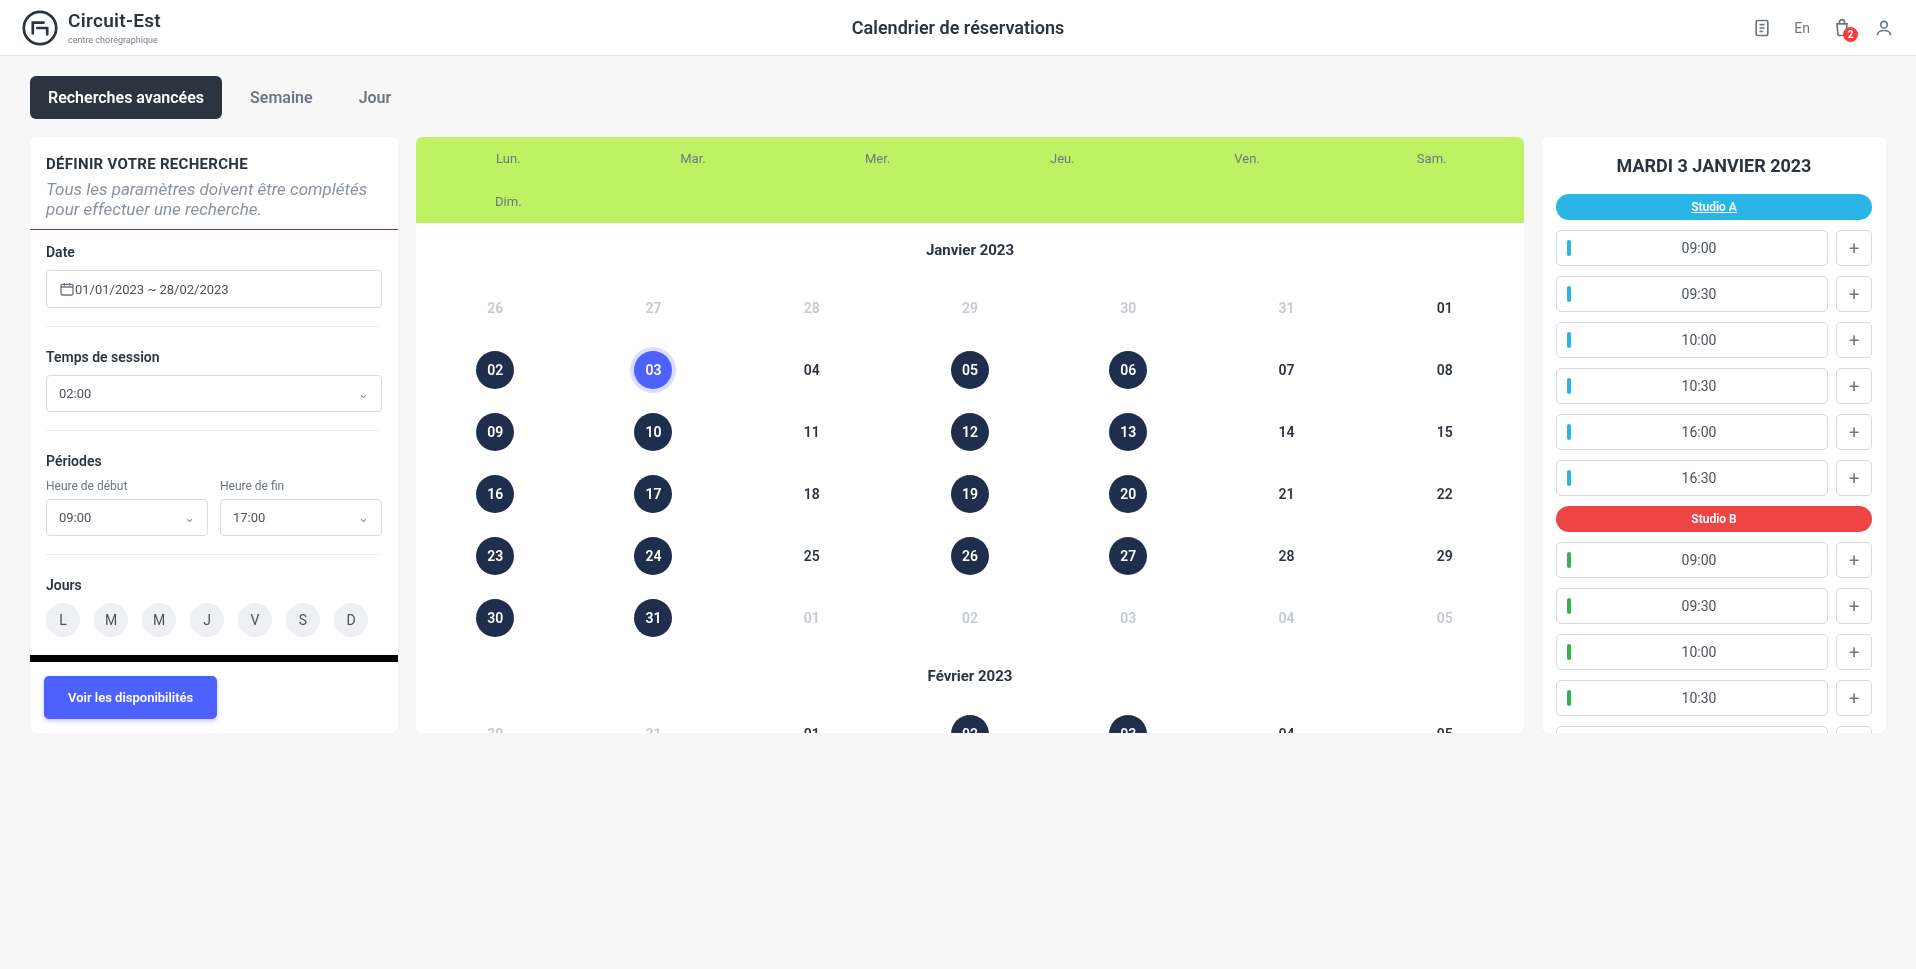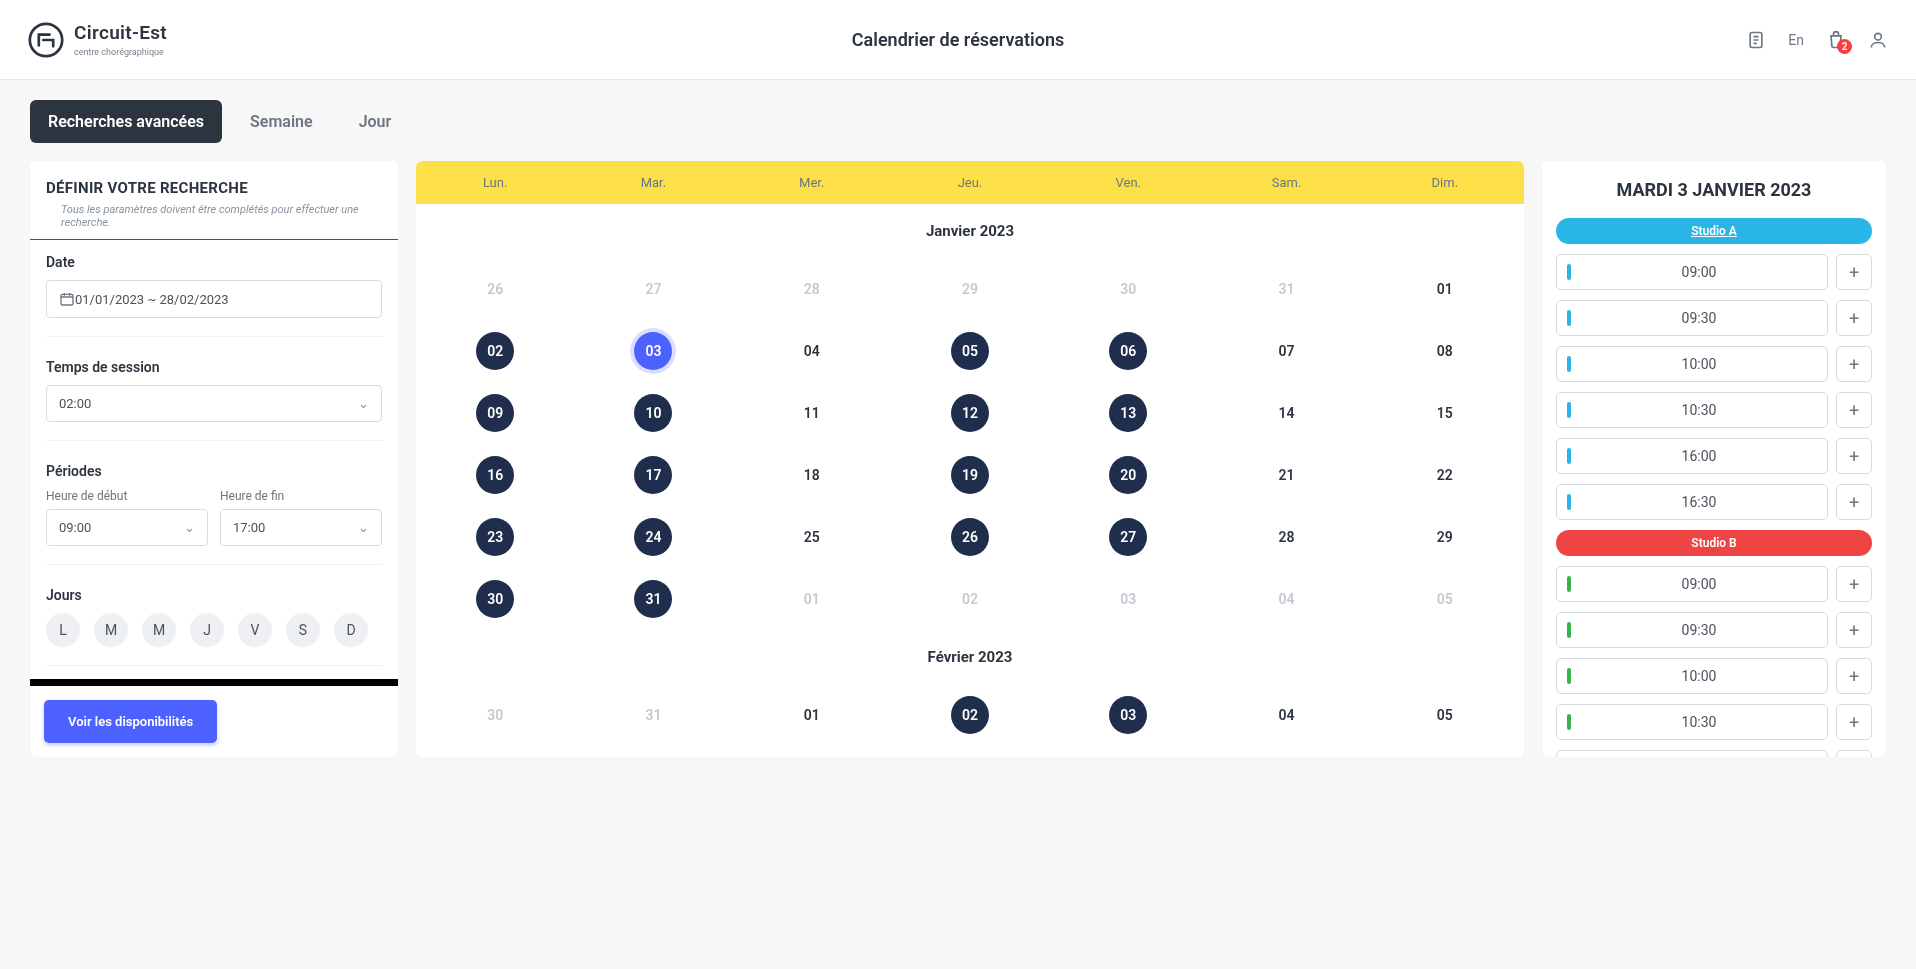--- a/index.html
+++ b/index.html
@@ -1,19 +1,19 @@
 <!DOCTYPE html>
 <html><head>
 <meta charset="utf-8">
 <style>
   * { box-sizing: border-box; margin: 0; padding: 0; font-family: -apple-system, BlinkMacSystemFont, "Segoe UI", Roboto, Arial, sans-serif; }
   body { background: #f7f7f7; color: #2c3440; }
 
   
-  .topbar { height: 80px; background: #fff; border-bottom: 1px solid #e3e6ea; display: flex; align-items: center; padding: 0 28px; position: relative; }
+  .topbar { height: 56px; background: #fff; border-bottom: 1px solid #e3e6ea; display: flex; align-items: center; padding: 0 22px; position: relative; }
   .logo { display: flex; align-items: center; gap: 10px; }
   .logo svg { width: 36px; height: 36px; }
   .logo-text { display: flex; flex-direction: column; line-height: 1; }
   .logo-text .brand { font-size: 19px; font-weight: 600; letter-spacing: 0.3px; color:#2c3440;}
   .logo-text .sub { font-size: 9px; color: #7a828d; margin-top:6px;}
   .page-title { position:absolute; left:50%; transform:translateX(-50%); font-size: 18px; font-weight:600; color:#2c3440; }
   .top-actions { margin-left: auto; display: flex; align-items: center; gap: 22px; color:#6d7683; }
   .top-actions .icon { width: 20px; height: 20px; display:flex; align-items:center; justify-content:center; cursor:pointer;}
   .lang { font-size: 14px; cursor:pointer;}
   .cart { position: relative; }
@@ -24,38 +24,38 @@
   .tab-pill { padding: 12px 18px; border-radius: 6px; font-size: 16px; font-weight:600; color:#6d7683; cursor:pointer;}
   .tab-pill.active { background:#2c3440; color:#fff; }
 
   
   .layout { display:flex; gap: 18px; padding: 18px 30px 0 30px; align-items:flex-start;}
   .panel { background:#fff; border-radius:6px; box-shadow: 0 1px 2px rgba(0,0,0,0.04); }
 
   .left-panel { width: 368px; height: 596px; display:flex; flex-direction:column;}
   .lp-header { padding: 18px 16px 10px 16px; border-bottom:1px solid #6d28d9;}
   .lp-header h3 { font-size: 15px; font-weight:700; color:#2c3440; letter-spacing:0.3px;}
-  .lp-header p { font-size: 11px; font-style: italic; color:#8a929d; margin-top:6px;margin-left:15px;}
+  .lp-header p { font-size: 17px; font-style: italic; color:#8a929d; margin-top:6px;}
   .lp-body { flex:1; overflow-y:auto; padding: 14px 16px;}
   .lp-body::-webkit-scrollbar{width:10px;} .lp-body::-webkit-scrollbar-thumb{background:#c8cdd4;border-radius:5px;} .lp-body::-webkit-scrollbar-track{background:#f0f2f4;}
   .field-group { margin-bottom: 22px; padding-bottom: 18px; border-bottom:1px solid #eef0f3;}
   .field-group h4 { font-size:14px; font-weight:600; margin-bottom:10px;}
   .subl { font-size:12px; color:#6d7683; margin-bottom:6px;}
   .input-box { display:flex; align-items:center; border:1px solid #d7dbe0; border-radius:4px; padding: 10px 12px; font-size:13px; color:#4b525c; cursor:pointer;}
   .input-box .caret { margin-left:auto; color:#8a929d;}
   .two-col { display:flex; gap:12px;}
   .two-col > div { flex:1;}
   .days-row { display:flex; gap:14px; flex-wrap:wrap;}
   .day-circ { width:34px; height:34px; border-radius:50%; background:#eef0f3; display:flex; align-items:center; justify-content:center; font-size:14px; color:#4b525c; cursor:pointer;}
   .lp-footer { padding: 14px; border-top:7px solid #000000; display:flex; justify-content:flex-start;}
   .cta { background:#4d61ff; color:#fff; border:none; border-radius:5px; padding:14px 24px; font-size:13px; font-weight:600; cursor:pointer; box-shadow:0 2px 4px rgba(77,97,255,0.35);}
 
   .cal-panel { flex:1; height:596px; overflow-y:auto;}
   .cal-panel::-webkit-scrollbar{width:10px;} .cal-panel::-webkit-scrollbar-thumb{background:#c8cdd4;border-radius:5px;} .cal-panel::-webkit-scrollbar-track{background:#f0f2f4;}
-  .dow-row { display:grid; grid-template-columns:repeat(7,1fr); background:#fde047; border-radius:6px 6px 0 0;}
+  .dow-row { display:grid; grid-template-columns:repeat(6,1fr); background:#bef264; border-radius:6px 6px 0 0;}
   .dow-row div { text-align:center; padding:14px 0; font-size:13px; color:#6d7683;}
   .month-block {}
   .month-title { text-align:center; font-size:15px; font-weight:700; padding:18px 0;}
   .week { display:grid; grid-template-columns:repeat(7,1fr);}
   .day-cell { height:62px; display:flex; align-items:center; justify-content:center;}
   .day-num { width:38px; height:38px; border-radius:50%; display:flex; align-items:center; justify-content:center; font-size:14px; font-weight:600;}
   .day-num.muted { color:#c4c9d0;}
   .day-num.plain { color:#2c3440;}
   .day-num.avail { background:#1f2e4c; color:#fff; cursor:pointer;}
   .day-num.selected { background:#4d61ff; color:#fff; cursor:pointer; box-shadow:0 0 0 4px rgba(77,97,255,0.2);}

